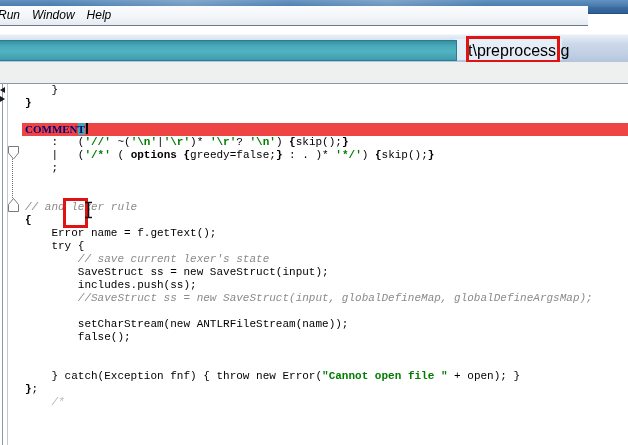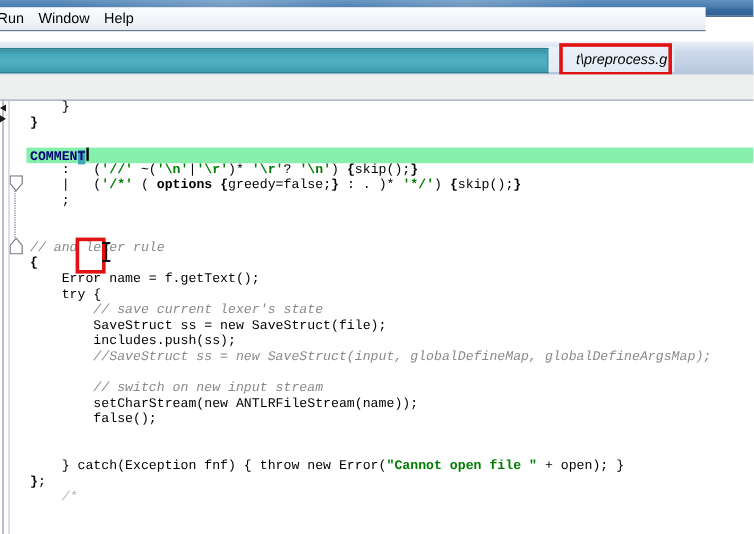--- a/index.html
+++ b/index.html
@@ -15,40 +15,40 @@
     border-bottom:1px solid #26507e;
   }
   .titlebar .glass{
     position:absolute;inset:0;
     background:linear-gradient(90deg,rgba(255,255,255,0) 8%,rgba(255,255,255,.22) 30%,rgba(255,255,255,.04) 46%,rgba(255,255,255,.20) 62%,rgba(255,255,255,0) 78%);
   }
   .menubar{
     position:absolute;left:0;top:6px;width:588px;height:19px;
     background:linear-gradient(180deg,#fbfcfe 0%,#f2f5f9 55%,#e7ebf1 100%);
     border-bottom:1px solid #69798c;
-    display:flex;align-items:center;
+    display:flex;align-items:center;font-style:italic;
   }
   .menubar-items{display:flex;margin-left:-8px;}
   .menu-item{padding:0 6px;font-size:12px;color:#000;line-height:19px;}
   .toolbar{
     position:absolute;left:0;top:34px;width:628px;height:28px;
     background:linear-gradient(180deg,#e9eff7 0%,#cdd9ea 30%,#c0cfe3 70%,#b3c3da 100%);
     border-top:1px solid #f4f7fb;
   }
   .path-field-bg{
     position:absolute;left:455px;top:4px;width:107px;height:21px;
     background:rgba(238,244,251,.8);
   }
   .selection-teal{
     position:absolute;left:-2px;top:5px;width:458px;height:19px;
     background:linear-gradient(180deg,#35909f 0%,#47a9ba 25%,#52b2c1 55%,#3d9dae 100%);
     border:1px solid #2a7d8f;border-left:none;
   }
   .path-text{
-    position:absolute;left:480px;top:7px;font-size:12px;color:#000;white-space:pre;font-style:italic;
+    position:absolute;left:468px;top:7px;font-size:16px;color:#000;white-space:pre;
   }
   .annotation-box{position:absolute;border:3px solid #e01212;}
   .box-filename{left:466px;top:36px;width:88px;height:21px;}
   .panel{
     position:absolute;left:0;top:62px;width:628px;height:21px;
     background:#eeefef;border-bottom:1px solid #8e99a8;
   }
   
   .editor{
     position:absolute;left:0;top:84px;width:628px;height:361px;background:#ffffff;
@@ -62,21 +62,21 @@
   .marker{position:absolute;left:8px;}
   .marker-start{top:62px;}
   .marker-end{top:114px;}
   .rule-dotted{position:absolute;left:12px;top:75px;height:39px;width:0;border-left:1px dotted #707070;}
   .code{
     position:absolute;left:22px;top:0;width:606px;
     font-family:"Liberation Mono","DejaVu Sans Mono",monospace;
     font-size:11px;
   }
   .code-line{height:13px;line-height:13px;white-space:pre;padding-left:3px;color:#000;}
-  .code-line.current{background:#86efac;}
+  .code-line.current{background:#ef4444;font-family:Liberation Serif, serif;}
   .seg-p{color:#000;}
   .seg-b{color:#000;font-weight:bold;}
   .seg-k{color:#00007a;font-weight:bold;}
   .seg-ksel{color:#00006a;font-weight:bold;background:#3fa7b7;}
   .seg-s{color:#007d00;font-weight:bold;}
   .seg-c{color:#8a8a8a;font-style:italic;}
   .seg-cf{color:#b7b7b7;font-style:italic;}
   .seg-i{color:#000;font-style:italic;}
   .seg-caret{display:inline-block;width:0;height:11px;border-left:2px solid #000;vertical-align:-1px;margin-left:1px;}
   .box-caret{left:63px;top:114px;width:19px;height:24px;}
@@ -128,25 +128,24 @@
       <div class="code-line"><span class="seg-p">    :   (</span><span class="seg-s">'//'</span><span class="seg-p"> ~(</span><span class="seg-s">'\n'</span><span class="seg-p">|</span><span class="seg-s">'\r'</span><span class="seg-p">)* </span><span class="seg-s">'\r'</span><span class="seg-p">? </span><span class="seg-s">'\n'</span><span class="seg-p">) </span><span class="seg-b">{</span><span class="seg-p">skip();</span><span class="seg-b">}</span></div>
       <div class="code-line"><span class="seg-p">    |   (</span><span class="seg-s">'/*'</span><span class="seg-p"> ( </span><span class="seg-b">options</span><span class="seg-p"> </span><span class="seg-b">{</span><span class="seg-p">greedy=false;</span><span class="seg-b">}</span><span class="seg-p"> : . )* </span><span class="seg-s">'*/'</span><span class="seg-p">) </span><span class="seg-b">{</span><span class="seg-p">skip();</span><span class="seg-b">}</span></div>
       <div class="code-line"><span class="seg-p">    ;</span></div>
       <div class="code-line"></div>
       <div class="code-line"></div>
       <div class="code-line"><span class="seg-c">// and lexer rule</span></div>
       <div class="code-line"><span class="seg-b">{</span></div>
       <div class="code-line"><span class="seg-p">    Error name = f.getText();</span></div>
       <div class="code-line"><span class="seg-p">    try {</span></div>
       <div class="code-line"><span class="seg-c">        // save current lexer's state</span></div>
-      <div class="code-line"><span class="seg-p">        SaveStruct ss = new SaveStruct(file);</span></div>
+      <div class="code-line"><span class="seg-p">        SaveStruct ss = new SaveStruct(input);</span></div>
       <div class="code-line"><span class="seg-p">        includes.push(ss);</span></div>
       <div class="code-line"><span class="seg-c">        //SaveStruct ss = new SaveStruct(input, globalDefineMap, globalDefineArgsMap);</span></div>
       <div class="code-line"></div>
-      <div class="code-line"><span class="seg-c">        // switch on new input stream</span></div>
       <div class="code-line"><span class="seg-p">        setCharStream(new ANTLRFileStream(name));</span></div>
       <div class="code-line"><span class="seg-p">        false();</span></div>
       <div class="code-line"></div>
       <div class="code-line"></div>
       <div class="code-line"><span class="seg-p">    } catch(Exception fnf) { throw new Error(</span><span class="seg-s">"Cannot open file "</span><span class="seg-p"> + open); }</span></div>
       <div class="code-line"><span class="seg-b">}</span><span class="seg-p">;</span></div>
       <div class="code-line"><span class="seg-cf">    /*</span></div>
     </div>
 
   <div class="annotation-box box-caret"></div>

